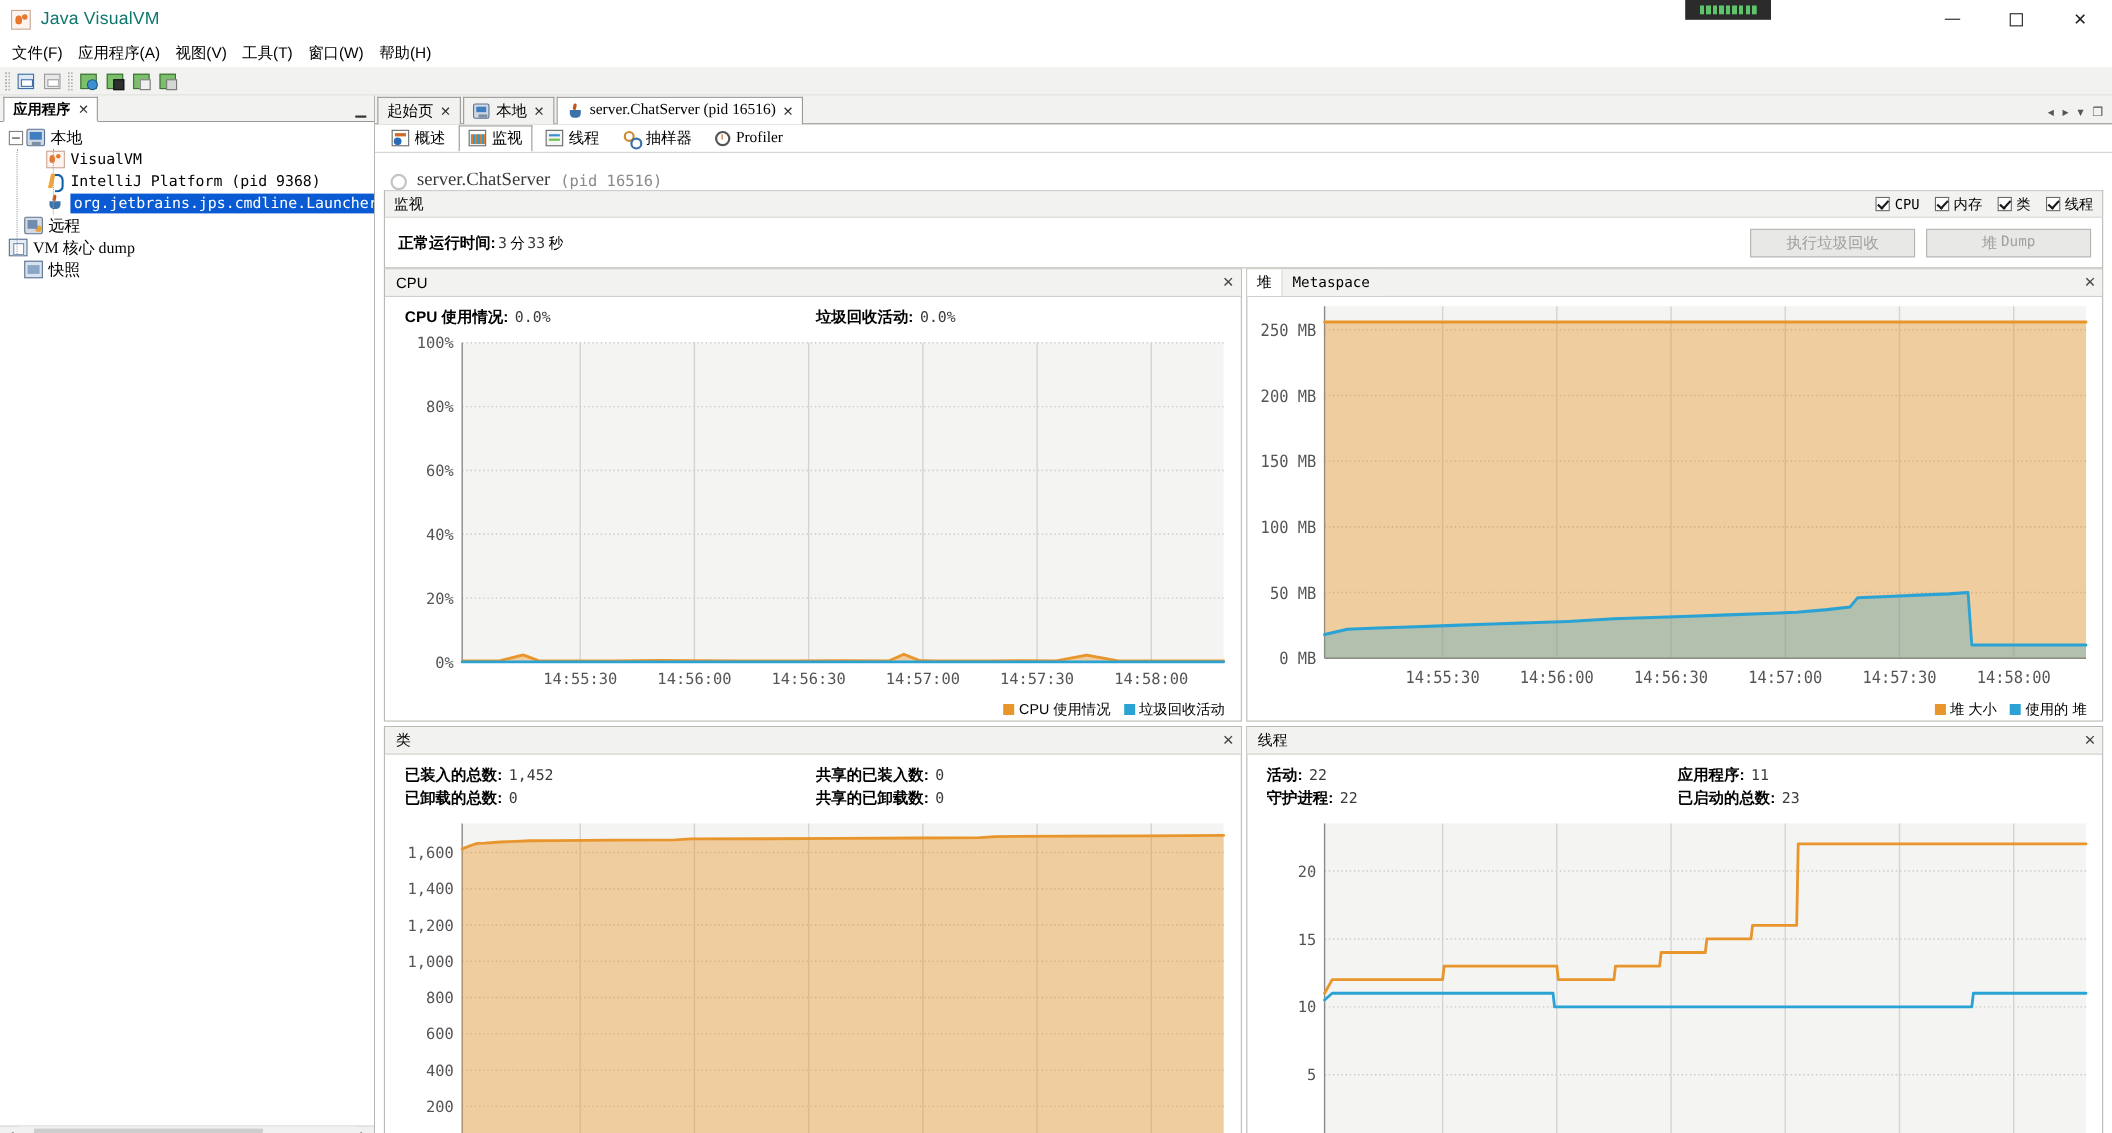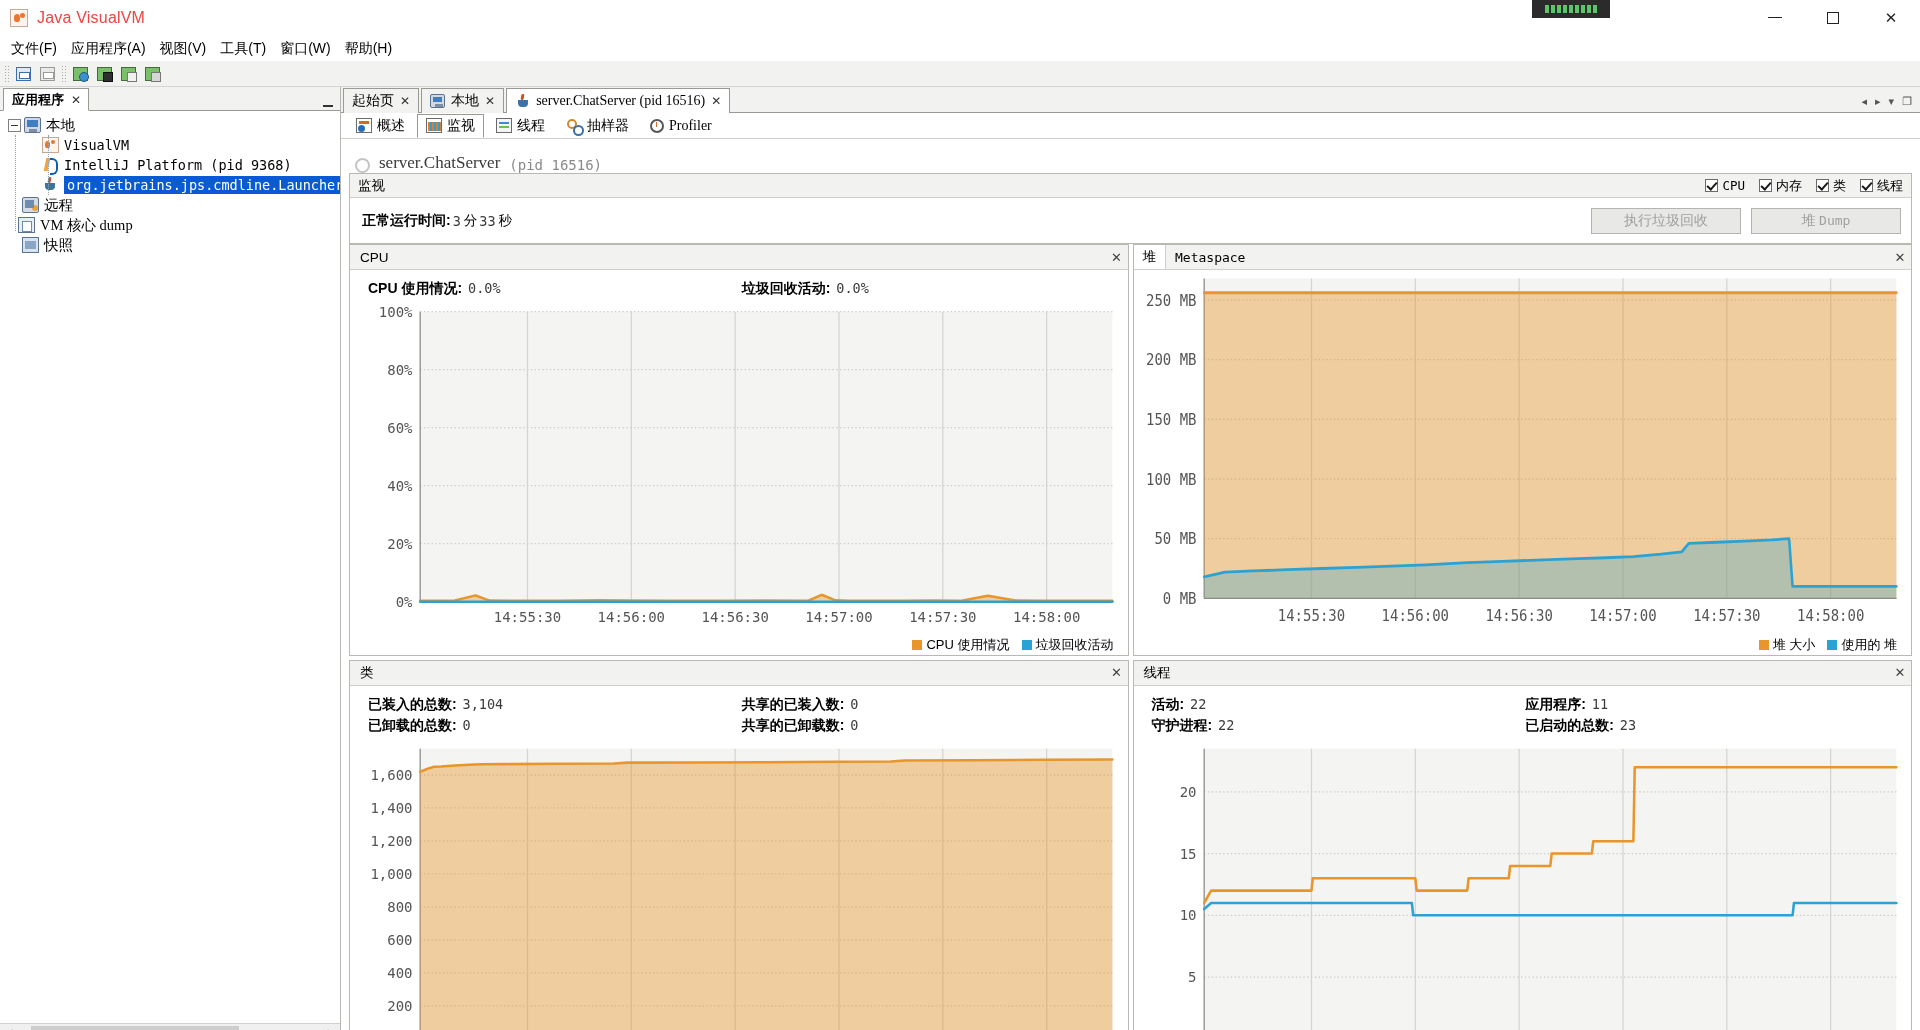--- a/index.html
+++ b/index.html
@@ -30,21 +30,21 @@
   }
   .app-icon::before {
     content: ""; position: absolute; left: 3px; top: 4px;
     width: 6px; height: 8px; background: #e8762c;
     border-radius: 50% 50% 40% 40%;
   }
   .app-icon::after {
     content: ""; position: absolute; left: 9px; top: 3px;
     width: 5px; height: 5px; background: #e8762c; border-radius: 50%;
   }
-  #app-title { font-size: 16px; color: #ef4444; letter-spacing: .2px; }
+  #app-title { font-size: 16px; color: #0f766e; letter-spacing: .2px; }
 
   .win-extra {
     position: absolute; left: 1532px; top: 0px;
     width: 78px; height: 18px; background: #2b2b2b;
     display: flex; align-items: center; justify-content: center;
   }
   .win-extra i {
     display: block; width: 52px; height: 8px;
     background: repeating-linear-gradient(90deg,#5ec46a 0 4px,#2b2b2b 4px 6px);
   }
@@ -425,21 +425,21 @@
       <div class="tnode" style="padding-left:42px">
         <span class="tree-icon i-java"></span>
         <span class="tlabel mono sel">org.jetbrains.jps.cmdline.Launcher</span>
       </div>
 
       <div class="tnode" style="padding-left:22px">
         <span class="tree-icon i-remote"></span>
         <span class="tlabel">远程</span>
       </div>
 
-      <div class="tnode" style="padding-left:18px">
+      <div class="tnode" style="padding-left:8px">
         <span class="tree-icon i-dump"></span>
         <span class="tlabel">VM 核心 dump</span>
       </div>
 
       <div class="tnode" style="padding-left:22px">
         <span class="tree-icon i-snap"></span>
         <span class="tlabel">快照</span>
       </div>
 
       <div class="tline" style="left:15px;top:24px;height:96px"></div>
@@ -671,21 +671,21 @@
         </div>
 
         <div class="card">
           <div class="card-bar">
             <span class="ctitle">类</span>
             <span class="cclose">✕</span>
           </div>
           <div class="card-stats">
             <div class="stat">
               <b>已装入的总数:</b>
-              <span class="stat-v">3,104</span>
+              <span class="stat-v">1,452</span>
             </div>
             <div class="stat">
               <b>共享的已装入数:</b>
               <span class="stat-v">0</span>
             </div>
             <div class="stat">
               <b>已卸载的总数:</b>
               <span class="stat-v">0</span>
             </div>
             <div class="stat">

